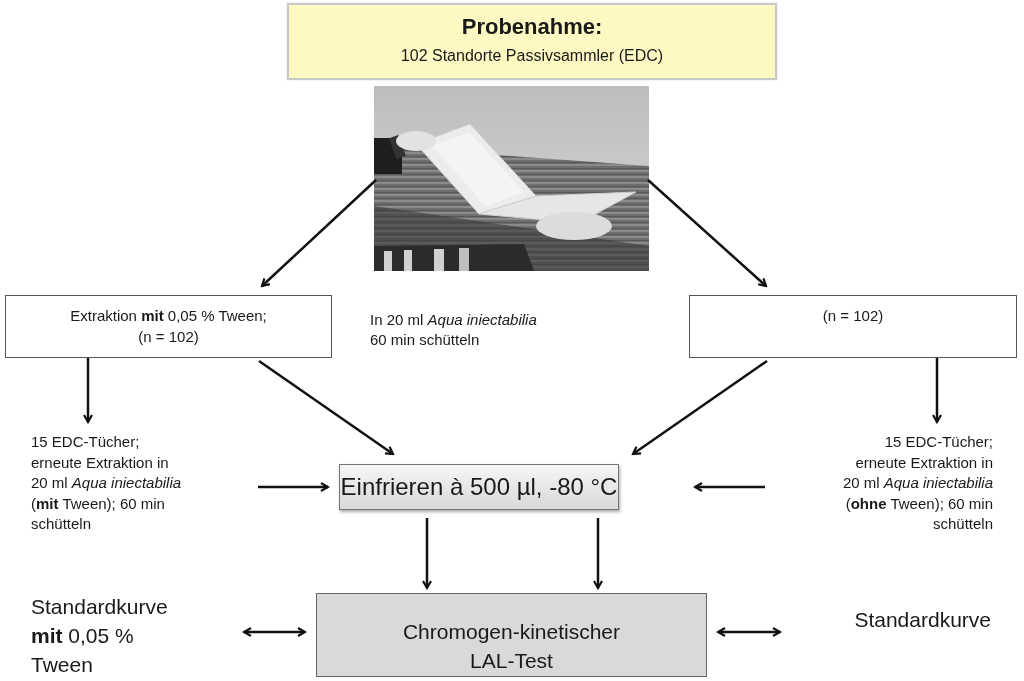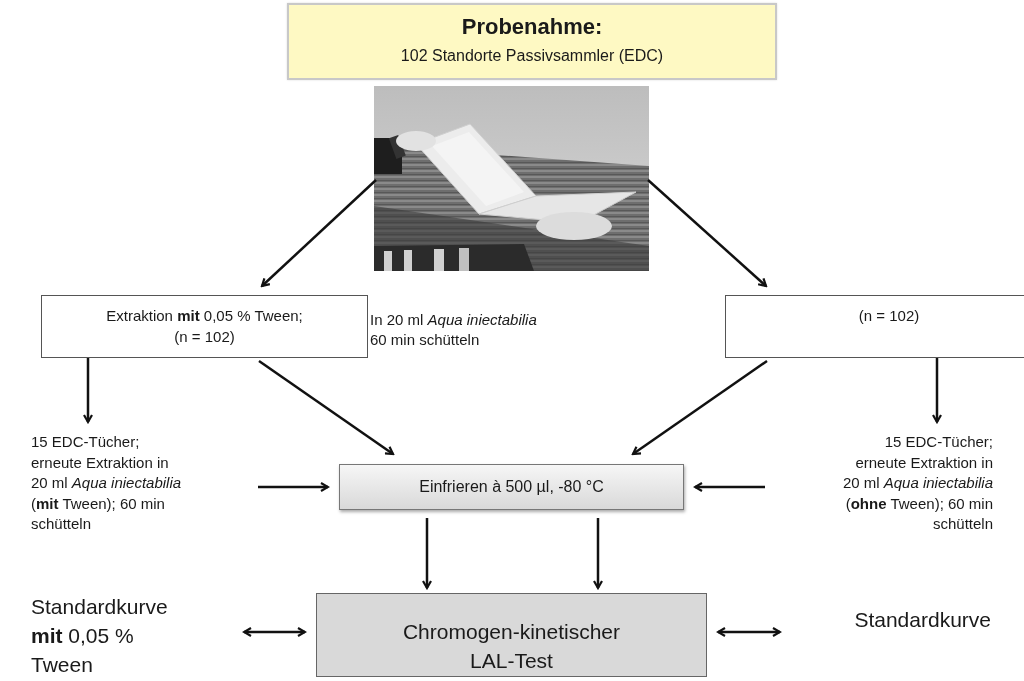--- a/index.html
+++ b/index.html
@@ -7,29 +7,29 @@
          font-family: "Liberation Sans", sans-serif; color: #1a1a1a; }
   .abs { position: absolute; }
   .box { position: absolute; box-sizing: border-box; text-align: center; }
   .top-box { left: 287px; top: 3px; width: 490px; height: 77px;
              border: 2px solid #c8c8c8; background: #fef9c3; padding-top: 8px;
              box-shadow: 0 0 2px #ddd; }
   .top-box .t1 { font-size: 22px; font-weight: bold; line-height: 28px; }
   .top-box .t2 { font-size: 16px; line-height: 30px; }
   .photo { left: 374px; top: 86px; width: 275px; height: 185px; overflow: hidden; background: #9a9a9a; }
   .ext-box { top: 295px; height: 63px; border: 1.5px solid #555; background: #fff;
-             font-size: 15px; line-height: 21px; padding-top: 9px; margin-left: 36px; }
+             font-size: 15px; line-height: 21px; padding-top: 9px; }
   .ext-left { left: 5px; width: 327px; }
   .ext-right { left: 689px; width: 328px; }
   .center-note { left: 370px; top: 310px; width: 280px; text-align: left; font-size: 15px; line-height: 20px; }
   .side-text { top: 432px; font-size: 15px; line-height: 20.5px; }
   .side-left { left: 31px; text-align: left; width: 230px; }
   .side-right { right: 31px; text-align: right; width: 230px; }
-  .freeze-box { left: 339px; top: 464px; width: 345px; height: 46px;
-                border: 1px solid #777; font-size: 16px; line-height: 44px;
+  .freeze-box { left: 339px; top: 464px; width: 280px; height: 46px;
+                border: 1px solid #777; font-size: 24px; line-height: 44px;
                 background: linear-gradient(#f6f6f6, #d9d9d9);
                 box-shadow: 1px 2px 3px #aaa; }
   .lal-box { left: 316px; top: 593px; width: 391px; height: 84px;
              border: 1.5px solid #666; background: #d9d9d9;
              font-size: 21px; line-height: 29px; padding-top: 23px; }
   .std-left { left: 31px; top: 592px; font-size: 21px; line-height: 29px; text-align: left; }
   .std-right { right: 33px; top: 605px; font-size: 21px; line-height: 29px; text-align: right; }
   b { font-weight: bold; }
   i { font-style: italic; }
   svg.arrows { position: absolute; left: 0; top: 0; width: 1024px; height: 681px; pointer-events: none; }

